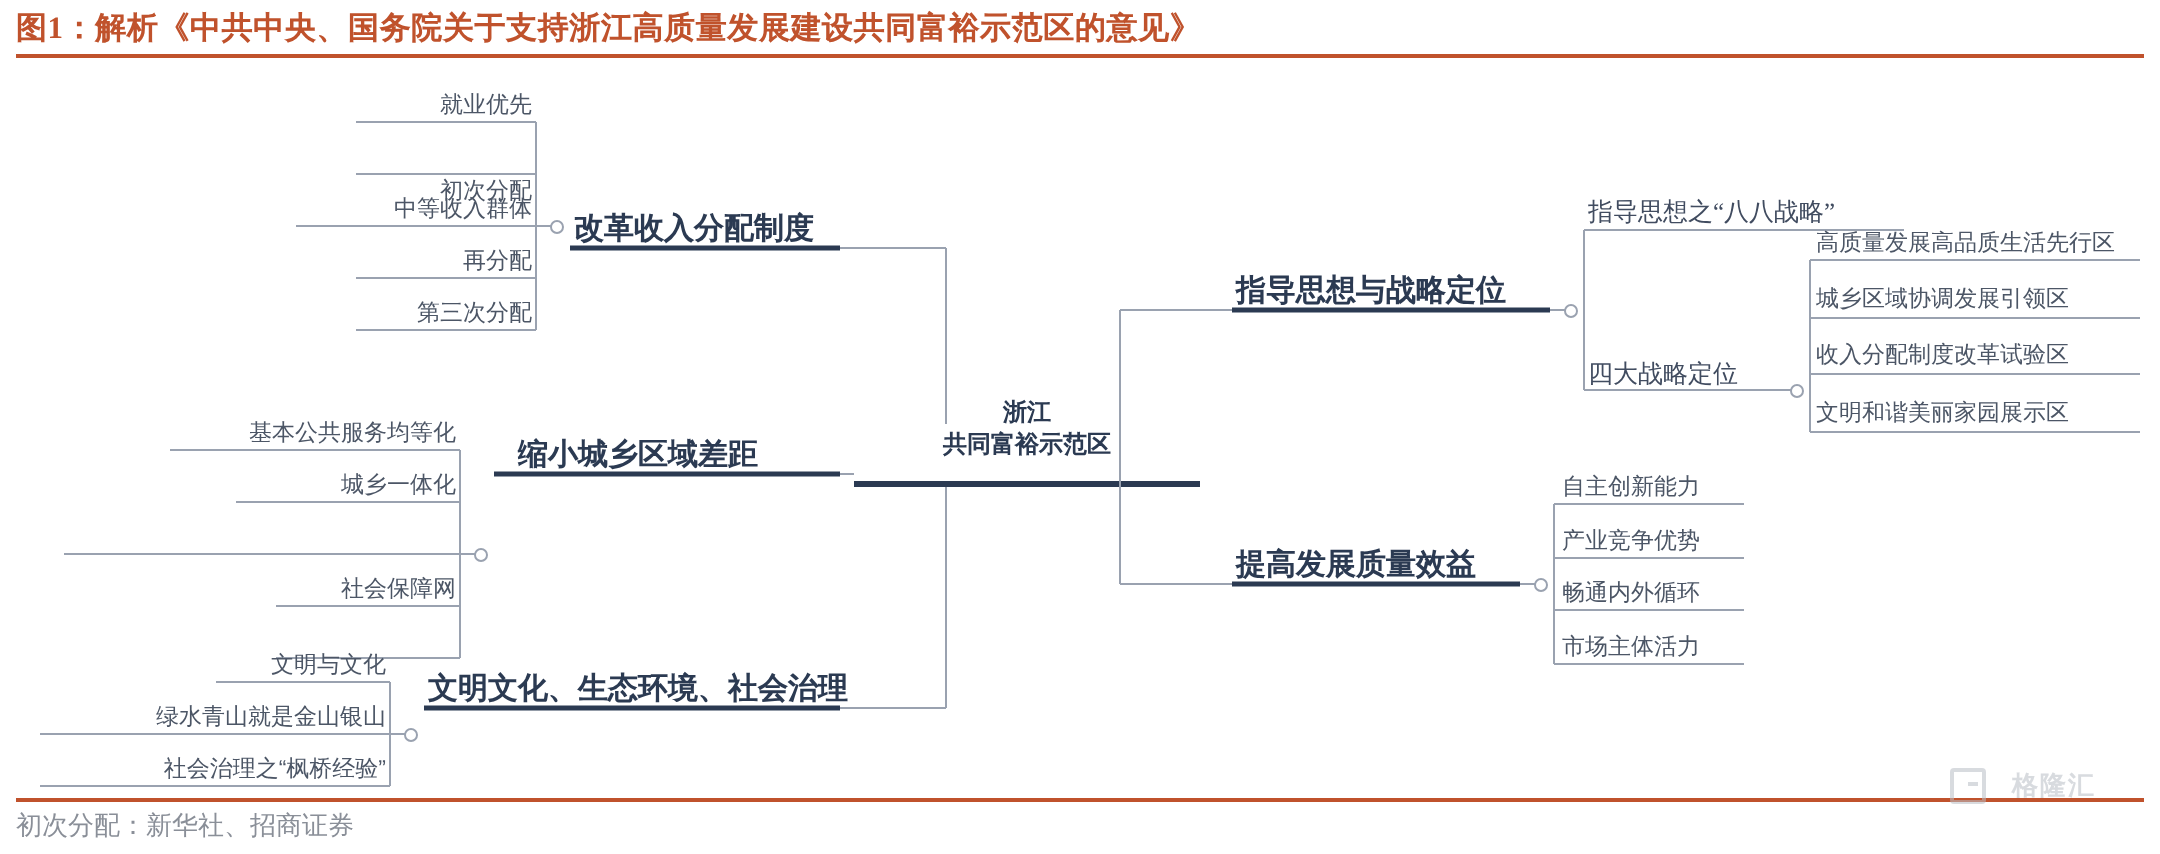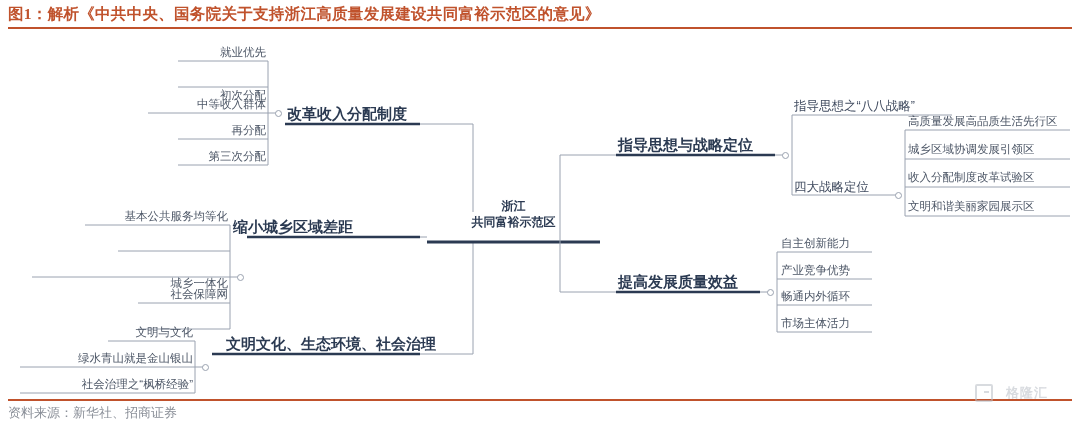--- a/index.html
+++ b/index.html
@@ -233,50 +233,50 @@
   </div>
 
   <div class="node node-main align-left" style="left:287px; top:75px;">改革收入分配制度</div>
 
   <div class="node node-leaf align-right" style="left:138px; top:15px; width:128px;">就业优先</div>
   <div class="node node-leaf align-right" style="left:138px; top:58px; width:128px;font-family:Liberation Mono, monospace;">初次分配</div>
   <div class="node node-leaf align-right" style="left:138px; top:67px; width:128px;">中等收入群体</div>
   <div class="node node-leaf align-right" style="left:138px; top:93px; width:128px;">再分配</div>
   <div class="node node-leaf align-right" style="left:138px; top:119px; width:128px;">第三次分配</div>
 
-  <div class="node node-main align-left" style="left:233px; top:188px;">缩小城乡区域差距</div>
+  <div class="node node-main align-left" style="left:259px; top:188px;">缩小城乡区域差距</div>
 
   <div class="node node-leaf align-right" style="left:60px; top:179px; width:168px;">基本公共服务均等化</div>
-  <div class="node node-leaf align-right" style="left:60px; top:205px; width:168px;margin-top:41px;">城乡一体化</div>
+  <div class="node node-leaf align-right" style="left:60px; top:205px; width:168px;">城乡一体化</div>
   <div class="node node-leaf align-right" style="left:60px; top:257px; width:168px;">社会保障网</div>
 
-  <div class="node node-main align-left" style="left:226px; top:305px;">文明文化、生态环境、社会治理</div>
+  <div class="node node-main align-left" style="left:214px; top:305px;">文明文化、生态环境、社会治理</div>
 
   <div class="node node-leaf align-right" style="left:60px; top:295px; width:133px;">文明与文化</div>
   <div class="node node-leaf align-right" style="left:20px; top:321px; width:173px;">绿水青山就是金山银山</div>
   <div class="node node-leaf align-right" style="left:18px; top:347px; width:175px;">社会治理之“枫桥经验”</div>
 
   <div class="node node-main align-left" style="left:618px; top:106px;">指导思想与战略定位</div>
 
-  <div class="node node-sub align-left" style="left:794px; top:68px;">指导思想之“八八战略”</div>
+  <div class="node node-sub align-left" style="left:794px; top:68px;font-family:Liberation Serif, serif;">指导思想之“八八战略”</div>
   <div class="node node-sub align-left" style="left:794px; top:149px;">四大战略定位</div>
 
   <div class="node node-leaf align-left" style="left:908px; top:84px;">高质量发展高品质生活先行区</div>
   <div class="node node-leaf align-left" style="left:908px; top:112px;">城乡区域协调发展引领区</div>
   <div class="node node-leaf align-left" style="left:908px; top:140px;">收入分配制度改革试验区</div>
   <div class="node node-leaf align-left" style="left:908px; top:169px;">文明和谐美丽家园展示区</div>
 
   <div class="node node-main align-left" style="left:618px; top:243px;">提高发展质量效益</div>
 
   <div class="node node-leaf align-left" style="left:781px; top:206px;">自主创新能力</div>
   <div class="node node-leaf align-left" style="left:781px; top:233px;">产业竞争优势</div>
   <div class="node node-leaf align-left" style="left:781px; top:259px;">畅通内外循环</div>
   <div class="node node-leaf align-left" style="left:781px; top:286px;">市场主体活力</div>
 
 </div>
 
 <div id="footer-rule"></div>
-<div id="source-note">资料来源：新华社、招商证券</div>
+<div id="source-note">初次分配：新华社、招商证券</div>
 
 <div id="watermark">
   <span class="wm-mark"></span>
   <span class="wm-text">格隆汇</span>
 </div>
 
 </body></html>

